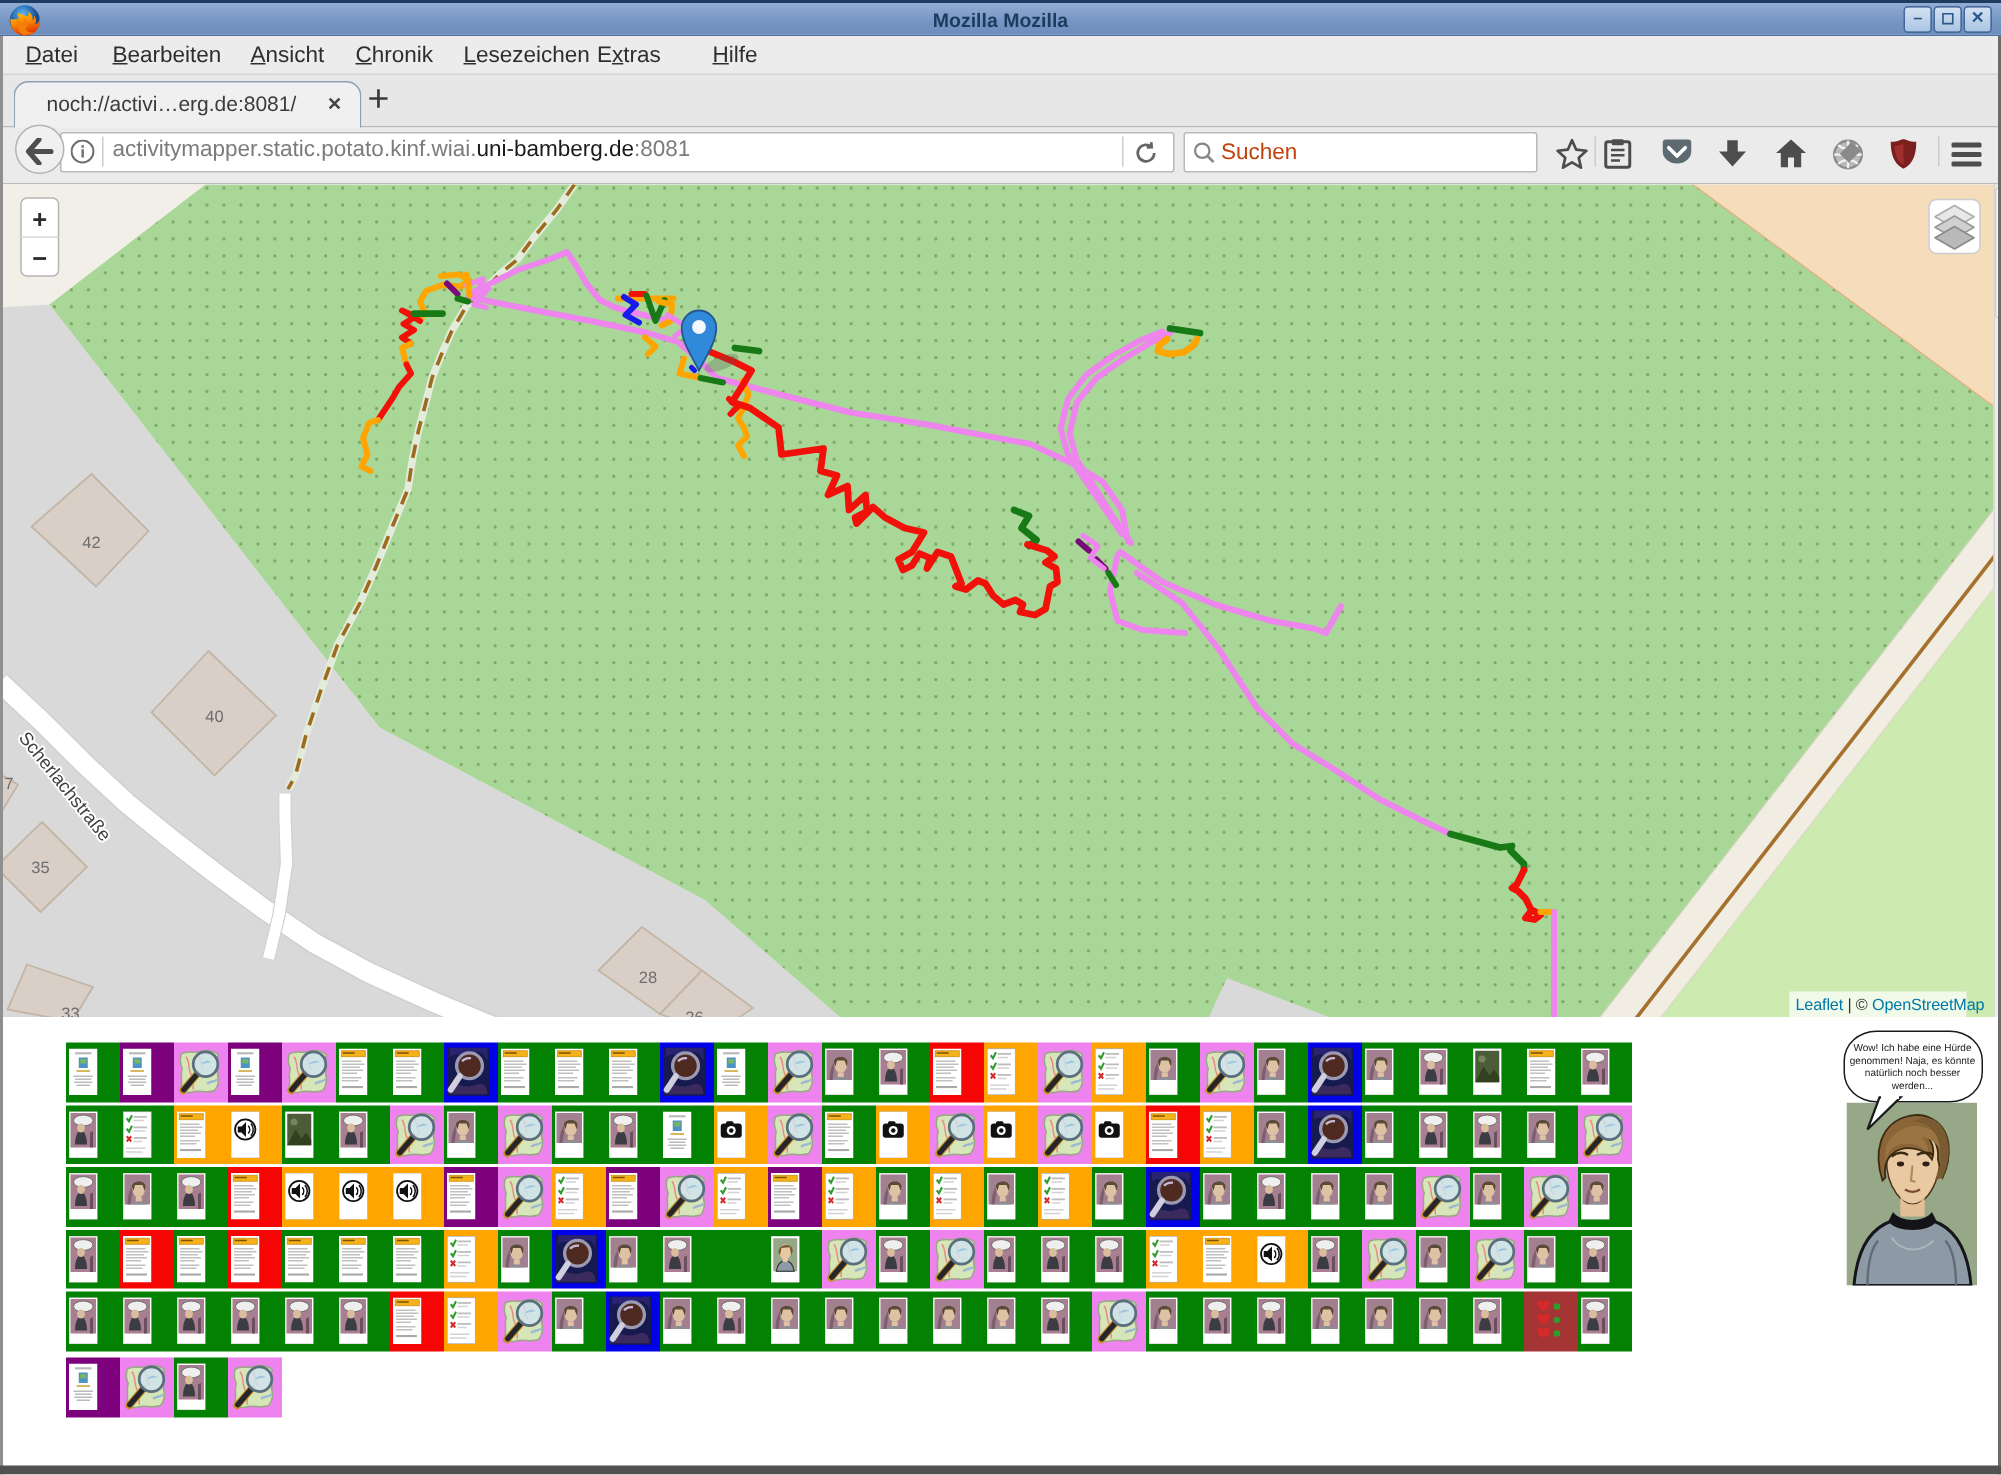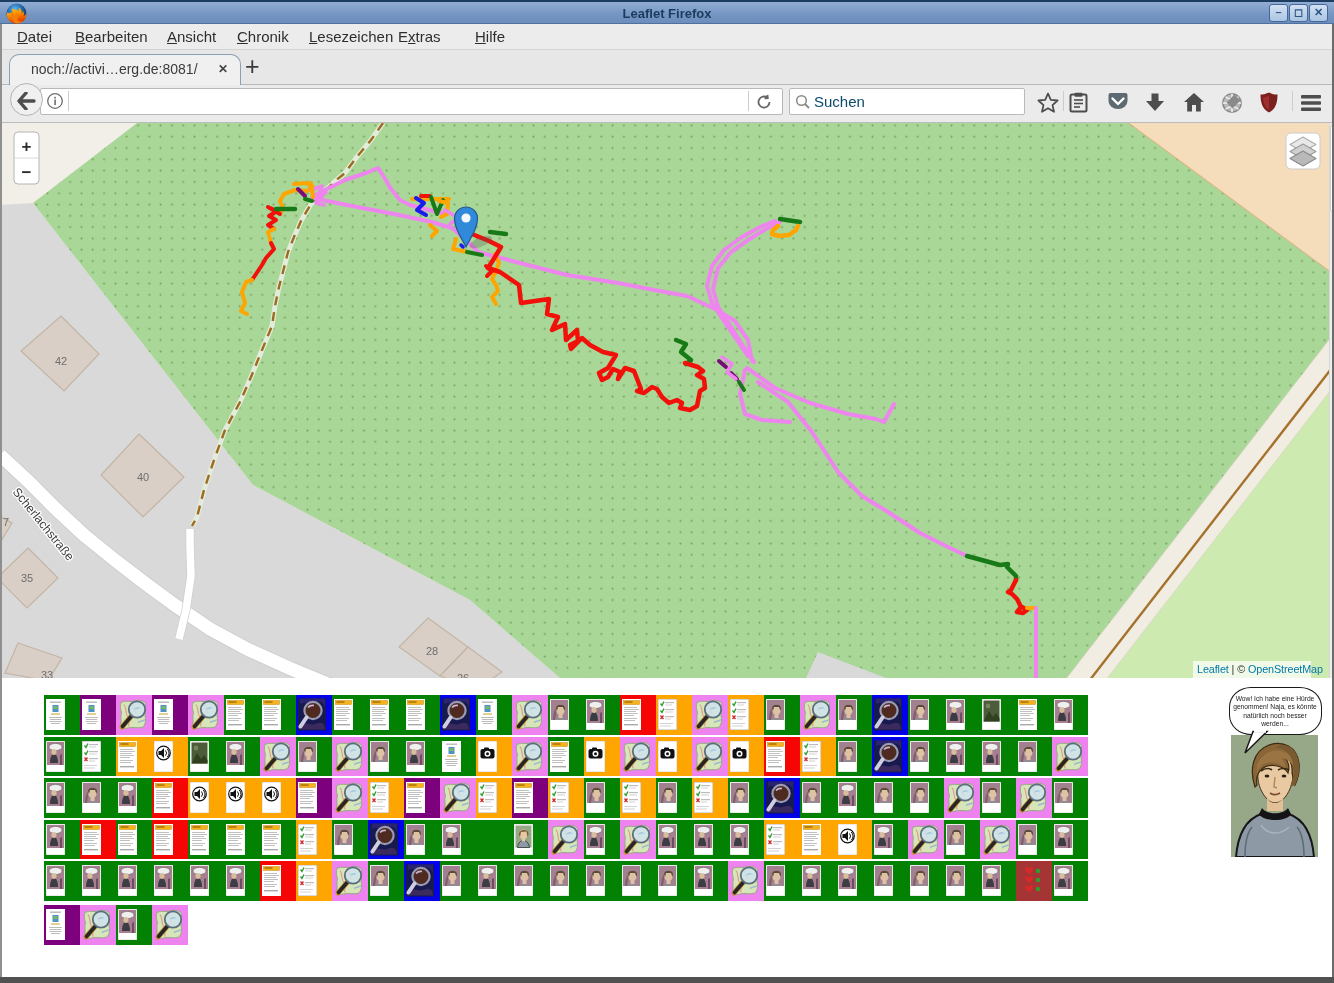--- a/index.html
+++ b/index.html
@@ -24,21 +24,21 @@
 #newtab{position:absolute;left:243px;top:2px;font-size:25px;color:#3a3a3a;font-weight:300;}
 #navbar{left:2px;top:85px;width:1330px;height:37px;background:#ebebeb;border-bottom:1px solid #bcbcbc;}
 #urlbox{position:absolute;left:38px;top:3px;width:741px;height:25px;background:#fff;
  border:1px solid #b9b9b9;border-radius:2px;}
 #backbtn{position:absolute;left:8px;top:-2px;width:31px;height:31px;border-radius:50%;
  background:#f0f0f0;border:1px solid #b3b3b3;}
 #urltext{position:absolute;left:73px;top:6px;font-size:15px;color:#7b7b7b;white-space:nowrap;}
 #urltext b{color:#1a1a1a;font-weight:normal;}
 #searchbox{position:absolute;left:787px;top:3px;width:234px;height:25px;background:#fff;
  border:1px solid #b9b9b9;border-radius:2px;}
-#searchbox span{position:absolute;left:24px;top:4px;font-size:15px;color:#0c4a6e;}
+#searchbox span{position:absolute;left:24px;top:4px;font-size:15px;color:#c2410c;}
 .navsep{position:absolute;top:6px;width:1px;height:20px;background:#cccccc;}
 
 #content{left:2px;top:123px;width:1327px;height:855px;background:#fff;}
 #scroll{left:1329px;top:123px;width:3.5px;height:555px;background:#ededed;border-left:1px solid #d6d6d6;}
 #thumb{left:1329.5px;top:125px;width:3px;height:85px;background:#fbfbfb;border:0.5px solid #cfcfcf;border-radius:2px;}
 #brd-l{left:0;top:24px;width:2px;height:959px;background:#8f8f8f;}
 #brd-r{left:1332px;top:24px;width:2px;height:959px;background:#6b6b6b;}
 #brd-b{left:0;top:977px;width:1334px;height:6px;background:#515151;}
 
 #tiles{left:44px;top:695px;}
@@ -182,21 +182,21 @@
 <linearGradient id="fxo" x1="0" y1="0" x2="0.3" y2="1">
         <stop offset="0%" stop-color="#ffcc00"></stop>
         <stop offset="45%" stop-color="#ff9500"></stop>
         <stop offset="100%" stop-color="#e33a00"></stop>
       </linearGradient>
     </defs>
 <circle cx="10.5" cy="10.5" r="10" fill="url(#fxg)"></circle>
 <path d="M1.1,9.5 C0.6,12.5 1.4,15.8 4,18.3 C7.5,21.3 13.5,21.3 17,18.6 C19.7,16.4 21,13 20.5,9.6 C20,11.6 19,12.7 17.6,13.2 C18.4,11 18,9 16.8,7.4 C17,8.8 16.6,9.9 15.8,10.6 C16,8 15,5.8 12.8,4.6 C13.3,6 13.1,7.1 12.3,8 C10.3,6.6 7.6,6.9 6.1,5.6 C5.6,7 6,8.3 7,9.2 C5.3,9.4 3,10.6 1.1,9.5 Z" fill="url(#fxo)"></path>
 <path d="M10.5,20.4 a9.9,9.9 0 0 0 6.5,-2 c-2.8,0.6 -5,-0.2 -6,-1.6 2.2,-3.6 0.8,-6.4 -1.2,-7.6 0.4,1.8 0,3.2 -1.2,4.2 -0.5,-2.4 -2,-3.6 -4.2,-3.8 1.6,1.8 1.3,4.4 1.9,6.6 0.5,2.2 2.1,4.2 4.2,4.2 Z" fill="#f57d0a"></path>
   </svg>
-<div class="abs" id="title">Leaflet Firefox</div>
+<div class="abs" id="title">Mozilla Mozilla</div>
 <div class="abs winbtn" style="left:1269px">–</div>
 <div class="abs winbtn" style="left:1289px">◻</div>
 <div class="abs winbtn" style="left:1309px">✕</div>
 <div class="abs" id="menubar">
 <span style="left:15px"><u>D</u>atei</span>
 <span style="left:73px"><u>B</u>earbeiten</span>
 <span style="left:165px"><u>A</u>nsicht</span>
 <span style="left:235px"><u>C</u>hronik</span>
 <span style="left:307px"><u>L</u>esezeichen</span>
 <span style="left:396px">E<u>x</u>tras</span>
@@ -215,20 +215,21 @@
 <div id="backbtn"></div>
 <svg class="abs" style="left:14px;top:7px" width="20" height="18">
       <path d="M10,1 L3,9 L10,17 M3.5,9 L18,9" stroke="#4e4e4e" stroke-width="3.4" fill="none" stroke-linejoin="round" stroke-linecap="round"></path>
     </svg>
 <svg class="abs" style="left:45px;top:8px" width="17" height="17">
       <circle cx="8" cy="8" r="7.3" fill="none" stroke="#6e6e6e" stroke-width="1.3"></circle>
       <rect x="7.3" y="6.5" width="1.6" height="5.5" fill="#6e6e6e"></rect>
       <rect x="7.3" y="3.8" width="1.6" height="1.7" fill="#6e6e6e"></rect>
     </svg>
 <div class="navsep" style="left:66px"></div>
+<div class="abs" id="urltext">activitymapper.static.potato.kinf.wiai.<b>uni-bamberg.de</b>:8081</div>
 <div class="navsep" style="left:746px"></div>
 <svg class="abs" style="left:754px;top:9px" width="16" height="16">
       <path d="M13.5,8 a5.5,5.5 0 1 1 -2,-4.2 M11.5,0.8 L11.8,4.1 8.5,4.3" fill="none" stroke="#666" stroke-width="1.8"></path>
     </svg>
 <div id="searchbox">
 <svg class="abs" style="left:5px;top:5px" width="16" height="16">
         <circle cx="6.5" cy="6.5" r="4.8" fill="none" stroke="#888" stroke-width="1.5"></circle>
         <line x1="10" y1="10" x2="14" y2="14" stroke="#888" stroke-width="1.8"></line>
       </svg>
 <span>Suchen</span>

